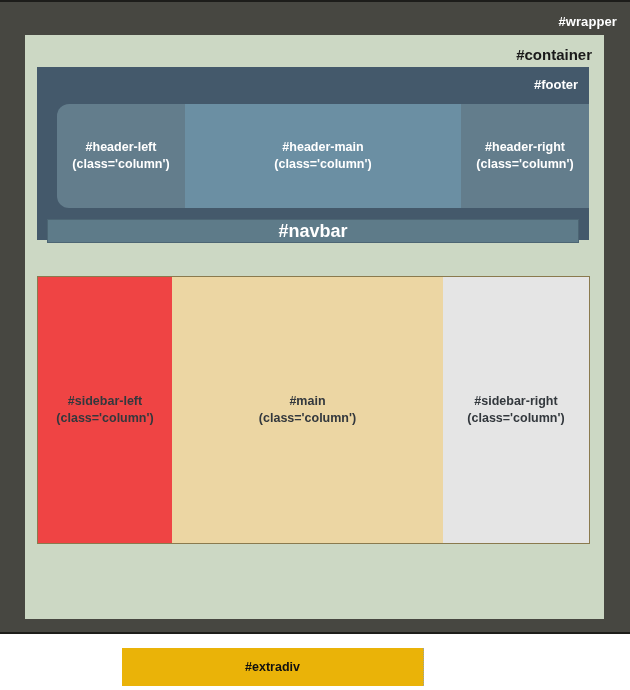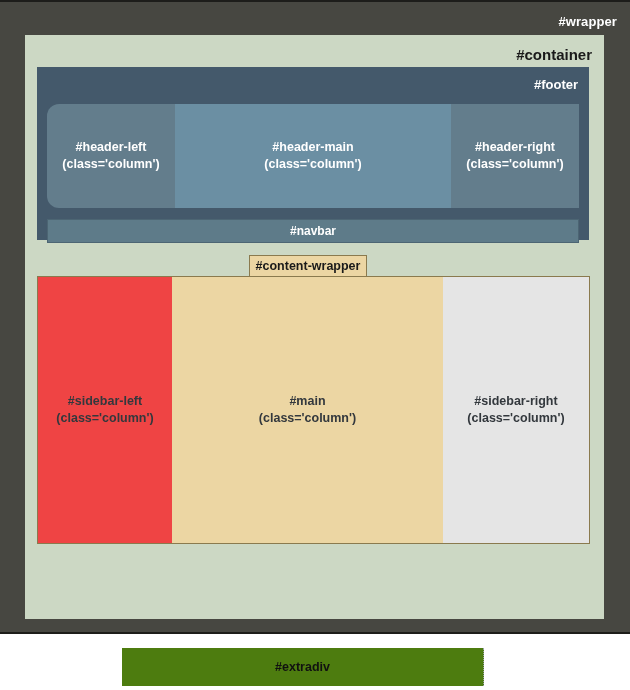--- a/index.html
+++ b/index.html
@@ -87,21 +87,21 @@
     justify-content: center;
     font-size: 12.5px;
     font-weight: bold;
     color: #ffffff;
     z-index: 6;
   }
 
   
   #header-columns {
     position: absolute;
-    left: 10px;
+    left: 20px;
     top: 37px;
     width: 545px;
     height: 104px;
     border-radius: 12px;
     overflow: hidden;
     display: flex;
     z-index: 4;
   }
   #header-columns .col {
     display: flex;
@@ -124,21 +124,21 @@
     left: 10px;
     top: 152px;
     width: 532px;
     height: 24px;
     box-sizing: border-box;
     background: #5e7b89;
     border: 1px solid #4c6573;
     display: flex;
     align-items: center;
     justify-content: center;
-    font-size: 12px;
+    font-size: 18px;
     font-weight: bold;
     color: #ffffff;
   }
 
   
   #content-wrapper-tab {
     position: absolute;
     left: 224px;
     top: 220px;
     width: 118px;
@@ -198,24 +198,24 @@
     font-size: 12.5px;
     font-weight: bold;
     color: #ffffff;
   }
 
   
   #extradiv {
     position: absolute;
     left: 122px;
     top: 648px;
-    width: 362px;
+    width: 302px;
     height: 38px;
     box-sizing: border-box;
-    background: #4d7c0f;
+    background: #eab308;
     border-right: 1px dotted #9aa3a8;
     display: flex;
     align-items: center;
     justify-content: center;
     font-size: 12.5px;
     font-weight: bold;
     color: #111111;
   }
 </style>
 </head>
@@ -250,21 +250,20 @@
           <span>#header-right</span>
           <span>(class='column')</span>
         </div>
 
       </div>
 
       <div id="navbar">#navbar</div>
 
     </div>
 
-    <div id="content-wrapper-tab">#content-wrapper</div>
 
     <div id="content-columns">
 
       <div class="col" id="sidebar-left">
         <span>#sidebar-left</span>
         <span>(class='column')</span>
       </div>
 
       <div class="col" id="main">
         <span>#main</span>

